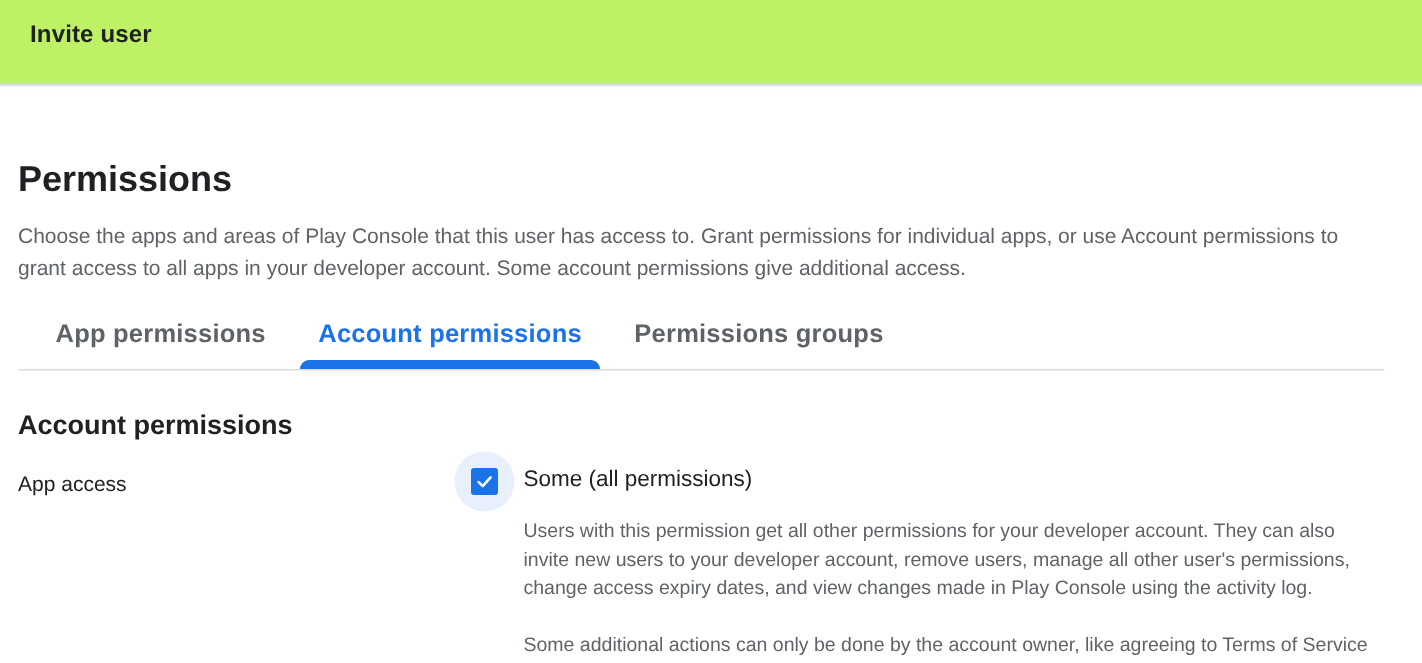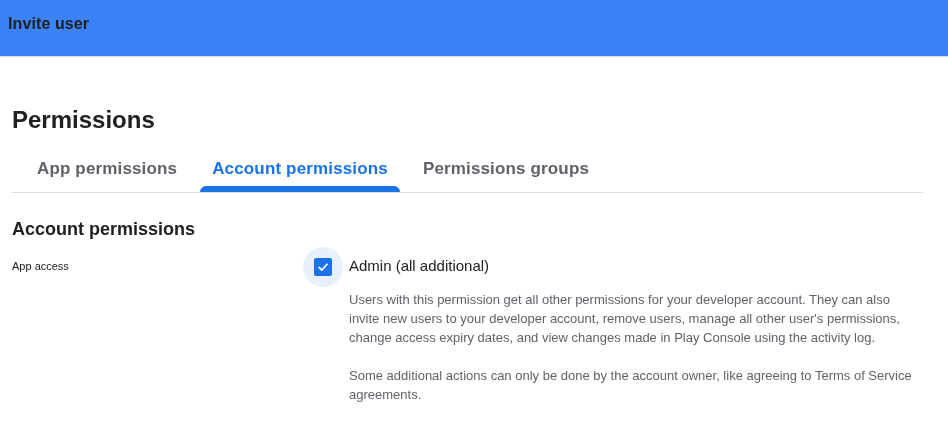--- a/index.html
+++ b/index.html
@@ -12,24 +12,24 @@
   *{box-sizing:border-box;margin:0;padding:0;}
   html,body{width:948px;height:442px;overflow:hidden;}
   body{
     background:#fff;
     font-family:"Liberation Sans","DejaVu Sans",sans-serif;
     color:var(--text-primary);
     -webkit-font-smoothing:antialiased;
   }
   .page-header{
     height:57px;
-    padding:15px 8px 0;
+    padding:15px 20px 0;
     border-bottom:1px solid var(--divider);
     box-shadow:0 1px 2px rgba(0,0,0,0.05);
-    background:#3b82f6;
+    background:#bef264;
   }
   .page-header .title{
     font-size:16px;
     font-weight:700;
     letter-spacing:.1px;
     color:var(--text-primary);
   }
   .main{
     padding:0 25px 0 12px;
   }
@@ -92,21 +92,21 @@
   }
   .permission-row{
     display:flex;
     align-items:flex-start;
     margin-top:7px;
   }
   .row-label{
     width:291px;
     flex:0 0 291px;
     padding-top:13px;
-    font-size:11px;
+    font-size:14px;
     color:var(--text-primary);
   }
   .checkbox-halo{
     flex:0 0 40px;
     width:40px;height:40px;
     border-radius:50%;
     background:var(--checkbox-halo);
     display:flex;align-items:center;justify-content:center;
     cursor:pointer;
   }
@@ -138,20 +138,21 @@
 </style>
 </head>
 <body>
 
 <header class="page-header">
   <div class="title">Invite user</div>
 </header>
 
 <main class="main">
   <h1 class="permissions-heading">Permissions</h1>
+  <p class="permissions-description">Choose the apps and areas of Play Console that this user has access to. Grant permissions for individual apps, or use Account permissions to grant access to all apps in your developer account. Some account permissions give additional access.</p>
 
   <nav class="tab-bar">
     <button class="tab">
       <span>App permissions</span>
       
     </button>
     <button class="tab active">
       <span>Account permissions</span>
       <span class="indicator"></span>
     </button>
@@ -168,18 +169,18 @@
 
     <div class="checkbox-halo" role="checkbox" aria-checked="true">
       <div class="checkbox-box">
         <svg width="14" height="14" viewBox="0 0 18 18" aria-hidden="true">
           <path d="M4 9.5 L7.5 13 L14.2 5.5" fill="none" stroke="#ffffff" stroke-width="2.2" stroke-linecap="round" stroke-linejoin="round"></path>
         </svg>
       </div>
     </div>
 
     <div class="option-content">
-      <div class="option-title">Admin (all additional)</div>
+      <div class="option-title">Some (all permissions)</div>
       <p class="option-description">Users with this permission get all other permissions for your developer account. They can also invite new users to your developer account, remove users, manage all other user's permissions, change access expiry dates, and view changes made in Play Console using the activity log.</p>
       <p class="option-description">Some additional actions can only be done by the account owner, like agreeing to Terms of Service agreements.</p>
     </div>
   </div>
 </main>
 
 </body></html>

